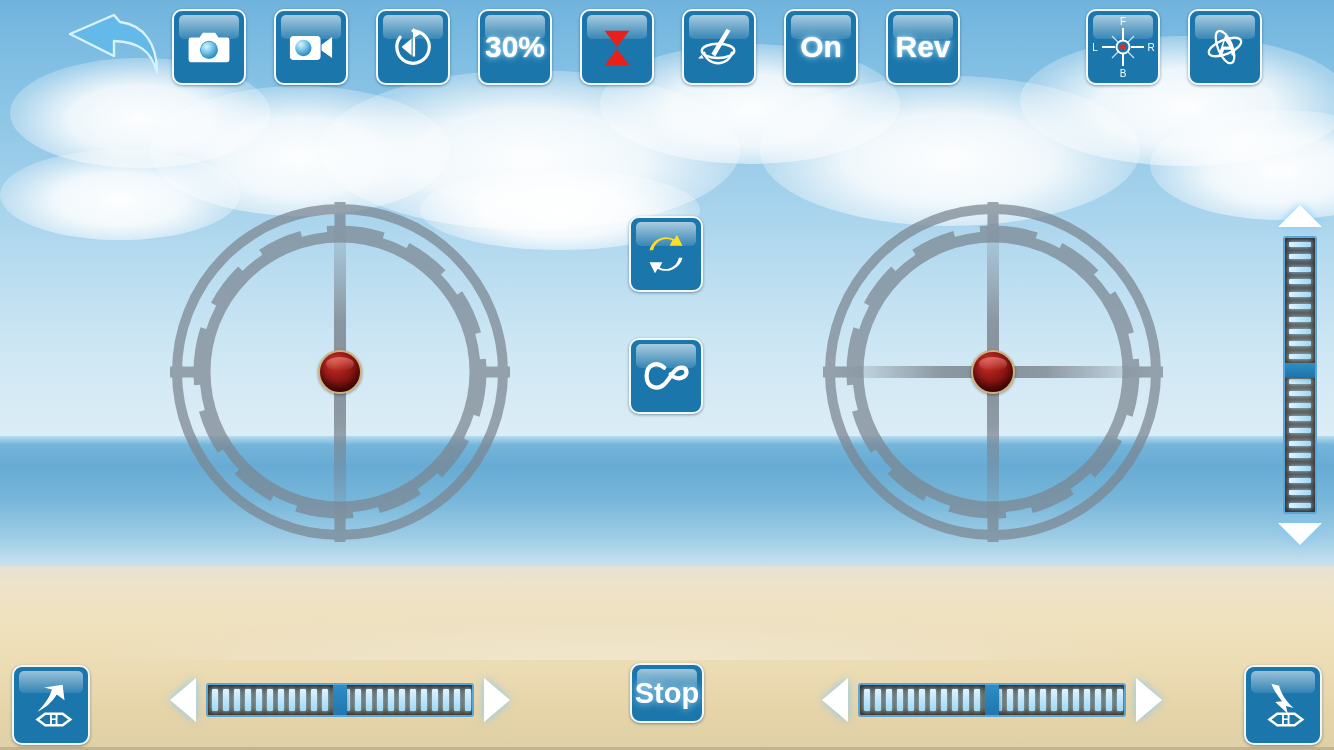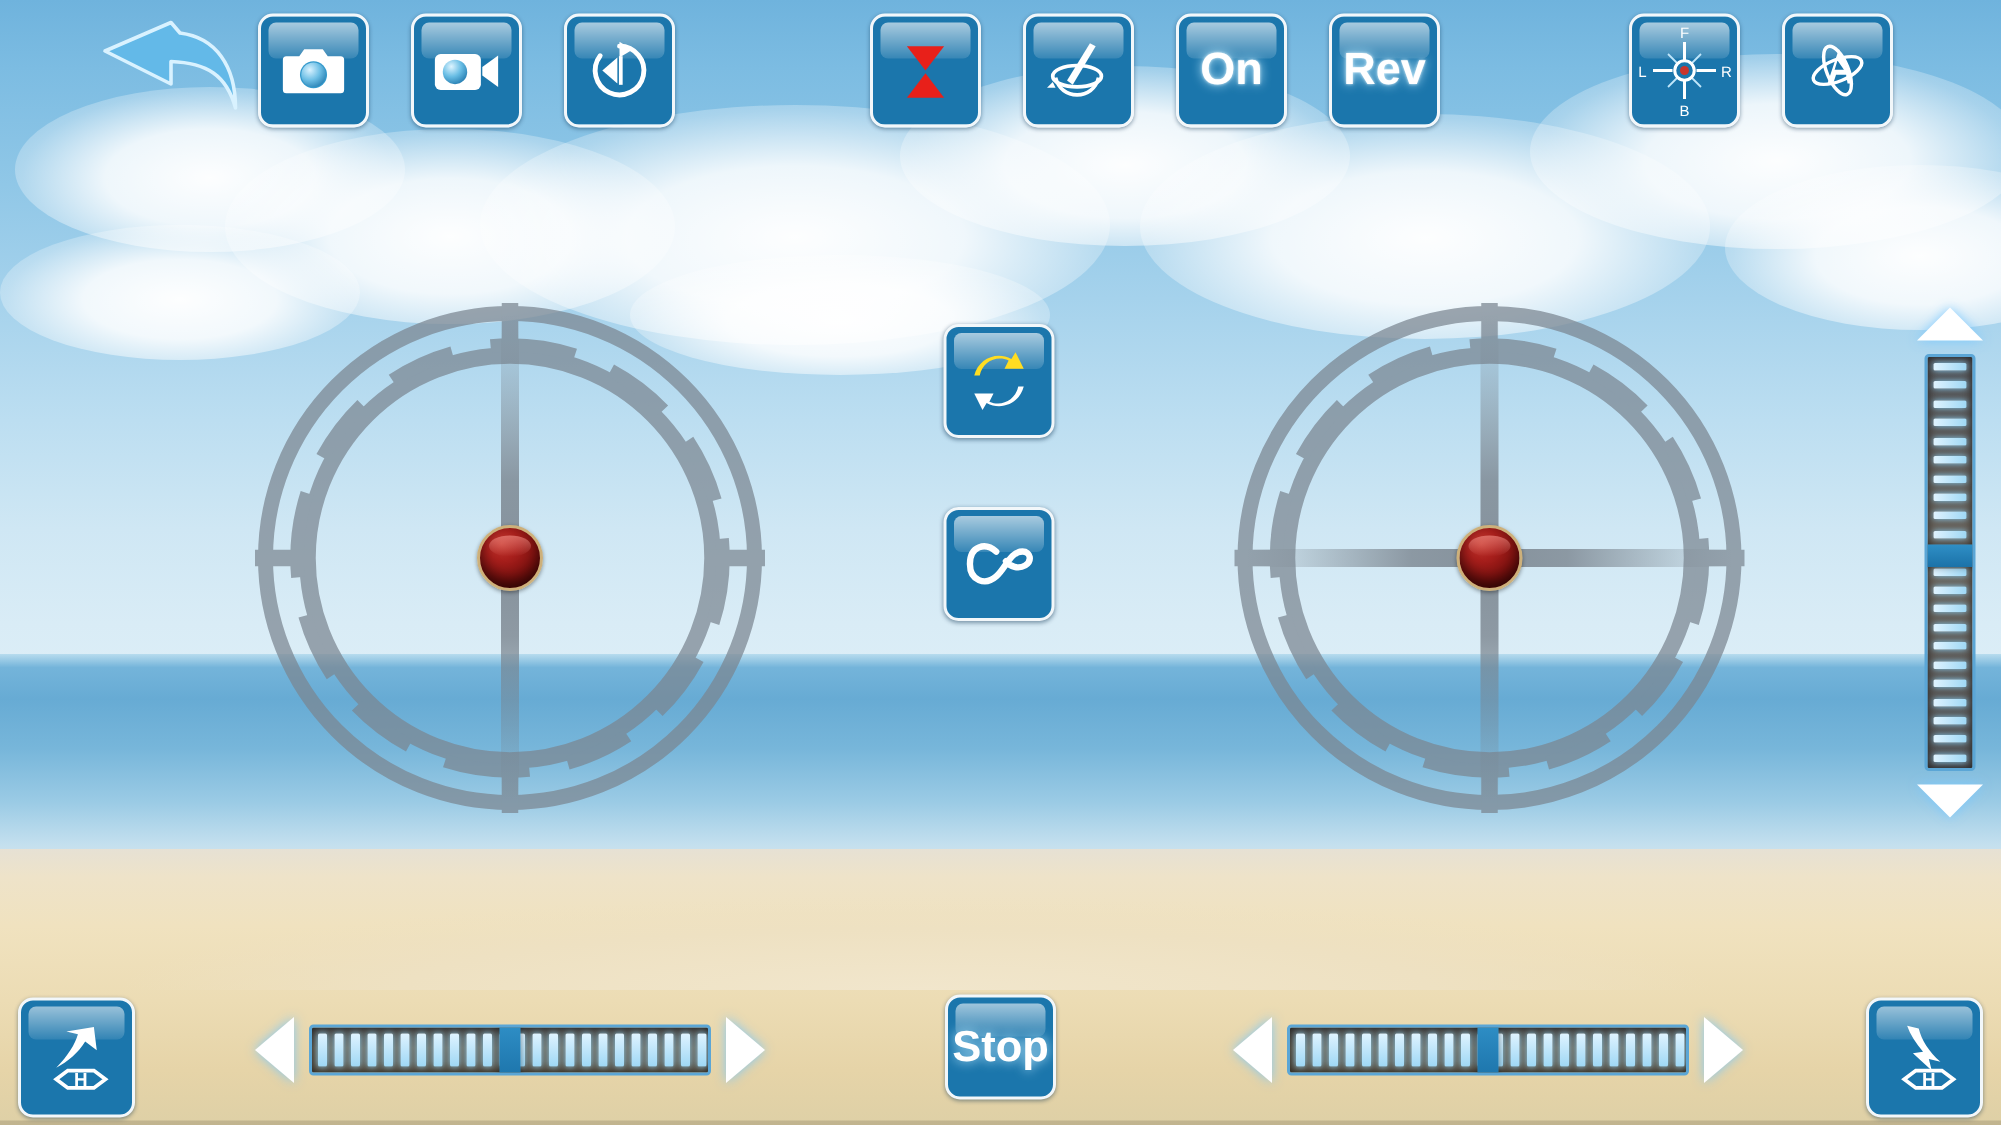--- a/index.html
+++ b/index.html
@@ -239,21 +239,21 @@
     position: absolute; left: -4px;
     width: 42px; height: 15px;
     background: linear-gradient(to bottom,#2f8fc6,#1b72a8);
     border-radius: 3px;
     box-shadow: 0 0 5px rgba(0,0,0,.45);
     cursor: grab;
   }
 
   .stop-btn {
     position: absolute;
-    width: 74px; height: 70px;
+    width: 74px; height: 60px;
     border-radius: 10px;
     background: #1b76ac;
     border: 2px solid #f2f7fa;
     box-shadow: 0 1px 3px rgba(0,40,70,.45);
     cursor: pointer; overflow: hidden;
     display: flex; align-items: center; justify-content: center;
   }
   .stop-btn::before {
     content: ""; position: absolute; left: 5px; right: 5px; top: 4px; height: 22px;
     border-radius: 5px;
@@ -331,20 +331,25 @@
       <div class="glyph">
         <svg viewBox="0 0 44 44" width="42" height="42">
           <path d="M22 5 a17 17 0 1 1 -13.5 6.7" fill="none" stroke="#ffffff" stroke-width="3.4" stroke-linecap="round"></path>
           <path d="M22 2 L22 13 L31 7.5 Z" fill="#ffffff"></path>
           <path d="M20.5 13 L20.5 31 L10 22 Z" fill="#ffffff"></path>
           <rect x="21.6" y="12" width="2.6" height="20" fill="#ffffff"></rect>
         </svg>
       </div>
     </div>
 
+    <div class="btn" style="left:478px;top:9px">
+      <div class="glyph">
+        <span class="txt">30%</span>
+      </div>
+    </div>
 
     <div class="btn" style="left:580px;top:9px">
       <div class="glyph">
         <svg viewBox="0 0 44 48" width="42" height="46">
           <path d="M9 7 L35 7 L22 24 Z" fill="#e8201a"></path>
           <path d="M9 43 L35 43 L22 26 Z" fill="#e8201a"></path>
         </svg>
       </div>
     </div>
 

